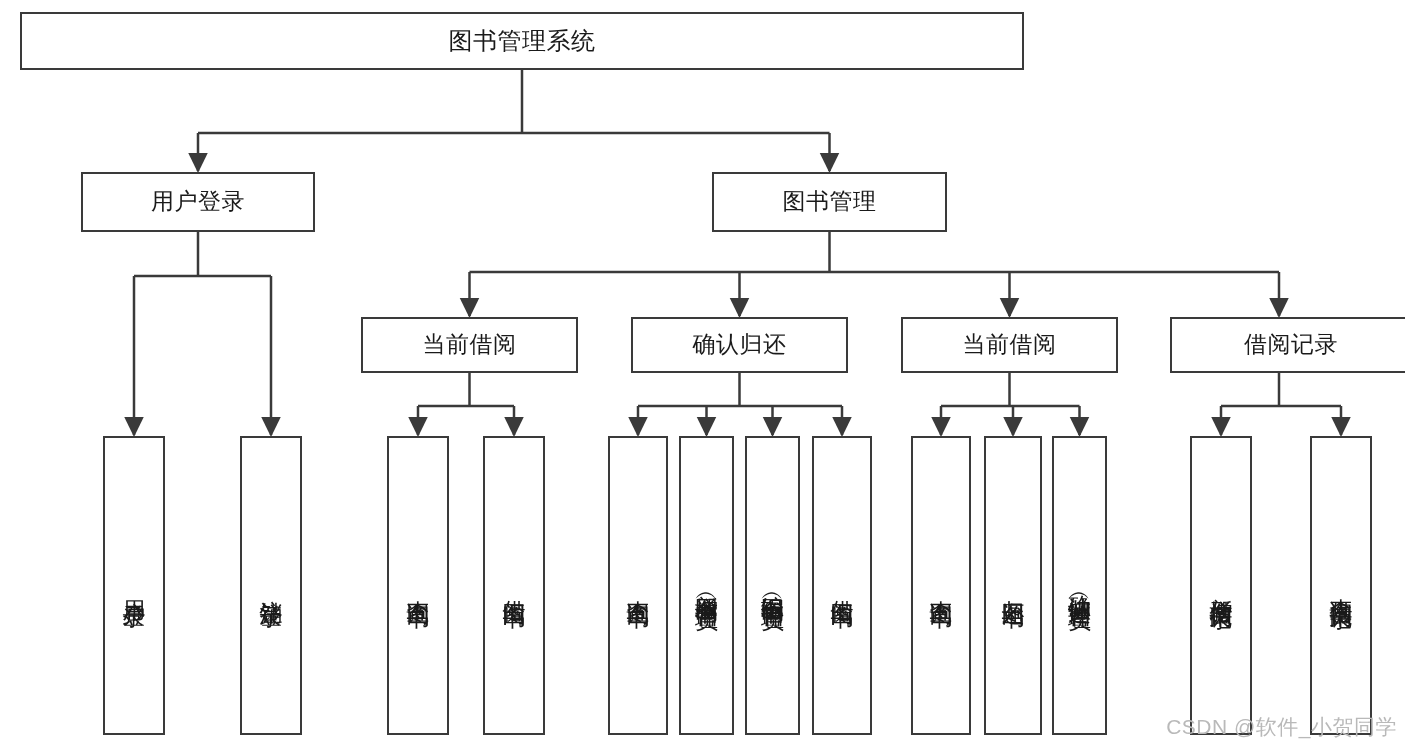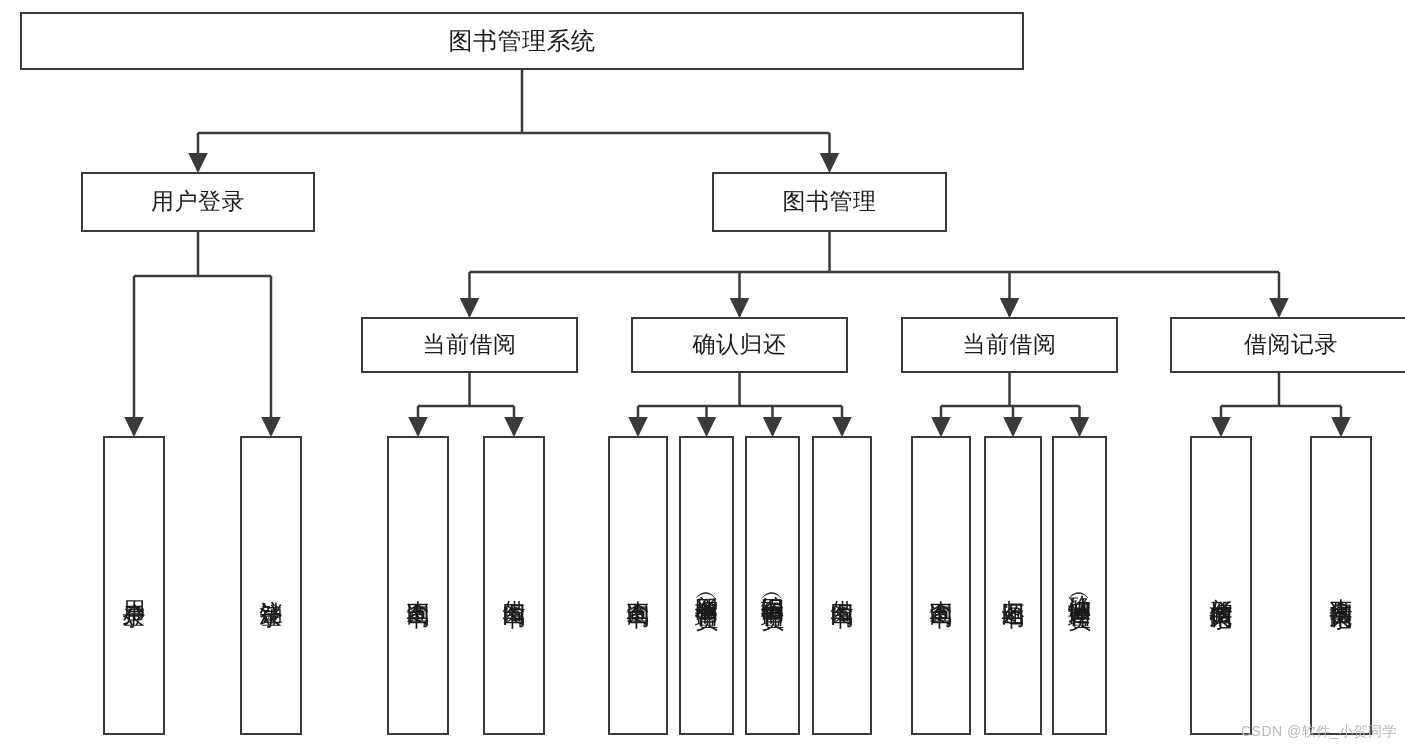--- a/index.html
+++ b/index.html
@@ -62,21 +62,21 @@
     font-size: 23px;
     line-height: 1.18;
     letter-spacing: 2px;
     white-space: nowrap;
     max-height: 100%;
   }
   #watermark {
     position: absolute;
     right: 8px;
     bottom: 6px;
-    font-size: 14px;
+    font-size: 21px;
     color: #b9b9b9;
     letter-spacing: 0.5px;
     z-index: 5;
     white-space: nowrap;
     font-family: "Liberation Sans", "DejaVu Sans", sans-serif;
   }
 </style>
 </head>
 <body>
 

